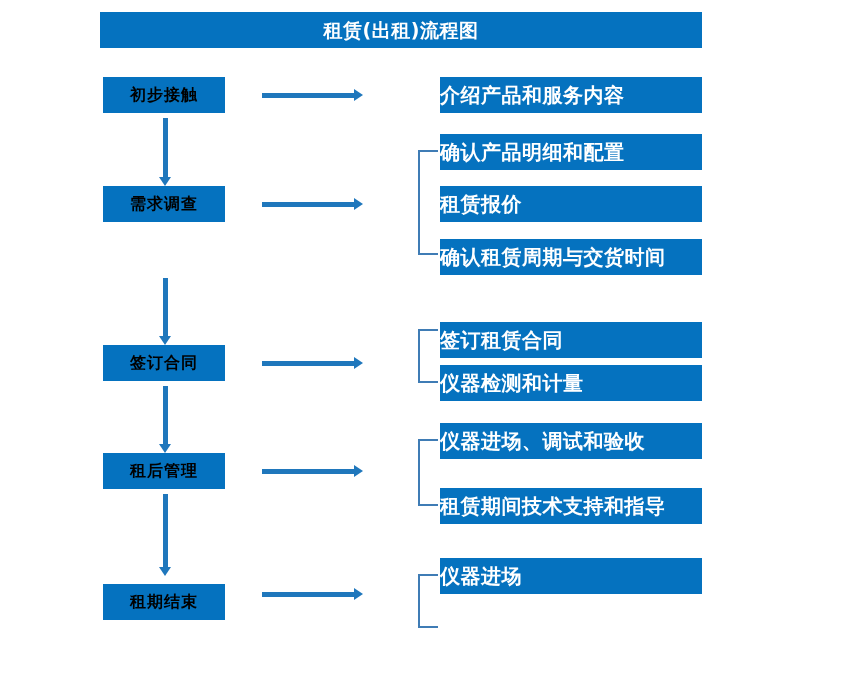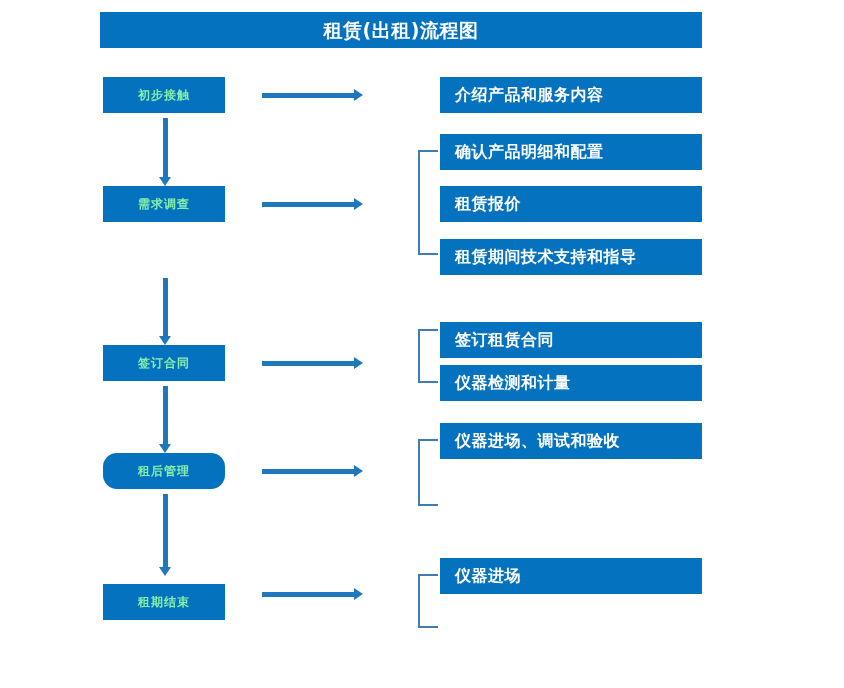--- a/index.html
+++ b/index.html
@@ -42,43 +42,42 @@
     position: absolute;
     left: 103px;
     width: 122px;
     height: 36px;
     background: #0572bf;
     display: flex;
     align-items: center;
     justify-content: center;
   }
   .stage-box .stage-label {
-    color: #86efac;
-    font-size: 12px;
+    color: #000000;
+    font-size: 16px;
     font-weight: bold;
     letter-spacing: 1px;
     line-height: 1;
   }
   
   .detail-box {
     position: absolute;
     left: 440px;
     width: 262px;
     height: 36px;
     background: #0572bf;
     display: flex;
     align-items: center;
   }
   .detail-box .detail-label {
     color: #ffffff;
-    font-size: 16px;
+    font-size: 20px;
     font-weight: bold;
     letter-spacing: 0.5px;
     line-height: 1;
-    padding-left: 15px;
   }
   
   .v-arrow {
     position: absolute;
     left: 159px;
     width: 12px;
   }
   .v-arrow .shaft {
     position: absolute;
     left: 4px;
@@ -168,21 +167,21 @@
 
   <div class="bracket" style="top:150px; height:105px;"></div>
 
   <div class="detail-box" style="top:134px;">
     <span class="detail-label">确认产品明细和配置</span>
   </div>
   <div class="detail-box" style="top:186px;">
     <span class="detail-label">租赁报价</span>
   </div>
   <div class="detail-box" style="top:239px;">
-    <span class="detail-label">租赁期间技术支持和指导</span>
+    <span class="detail-label">确认租赁周期与交货时间</span>
   </div>
 
   <div class="v-arrow" style="top:278px; height:67px;">
     <span class="shaft" style="height:58px;"></span>
     <span class="head" style="top:58px;"></span>
   </div>
 
   <div class="stage-box" style="top:345px;">
     <span class="stage-label">签订合同</span>
   </div>
@@ -199,33 +198,36 @@
   </div>
   <div class="detail-box" style="top:365px;">
     <span class="detail-label">仪器检测和计量</span>
   </div>
 
   <div class="v-arrow" style="top:386px; height:67px;">
     <span class="shaft" style="height:58px;"></span>
     <span class="head" style="top:58px;"></span>
   </div>
 
-  <div class="stage-box" style="top:453px;border-radius:14px;">
+  <div class="stage-box" style="top:453px;">
     <span class="stage-label">租后管理</span>
   </div>
 
   <div class="h-arrow" style="top:465px;">
     <span class="shaft"></span>
     <span class="head"></span>
   </div>
 
   <div class="bracket" style="top:439px; height:67px;"></div>
 
   <div class="detail-box" style="top:423px;">
     <span class="detail-label">仪器进场、调试和验收</span>
+  </div>
+  <div class="detail-box" style="top:488px;">
+    <span class="detail-label">租赁期间技术支持和指导</span>
   </div>
 
   <div class="v-arrow" style="top:494px; height:82px;">
     <span class="shaft" style="height:73px;"></span>
     <span class="head" style="top:73px;"></span>
   </div>
 
   <div class="stage-box" style="top:576px;margin-top:8px;">
     <span class="stage-label">租期结束</span>
   </div>

